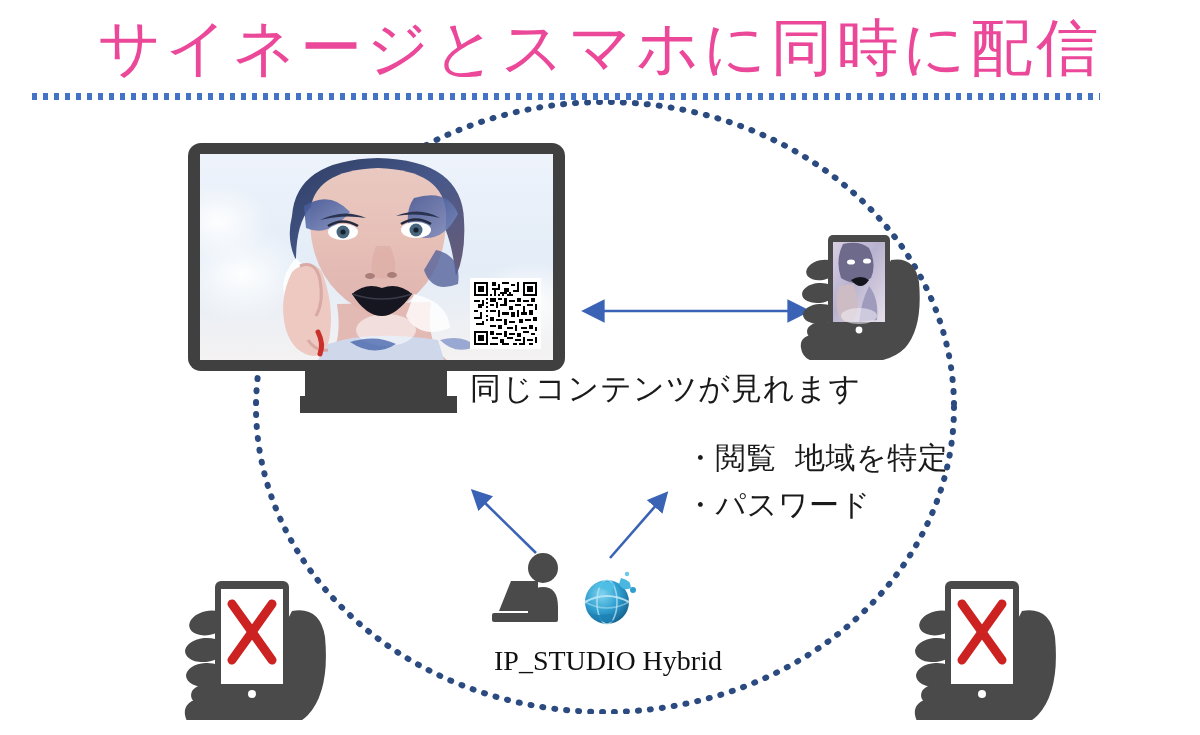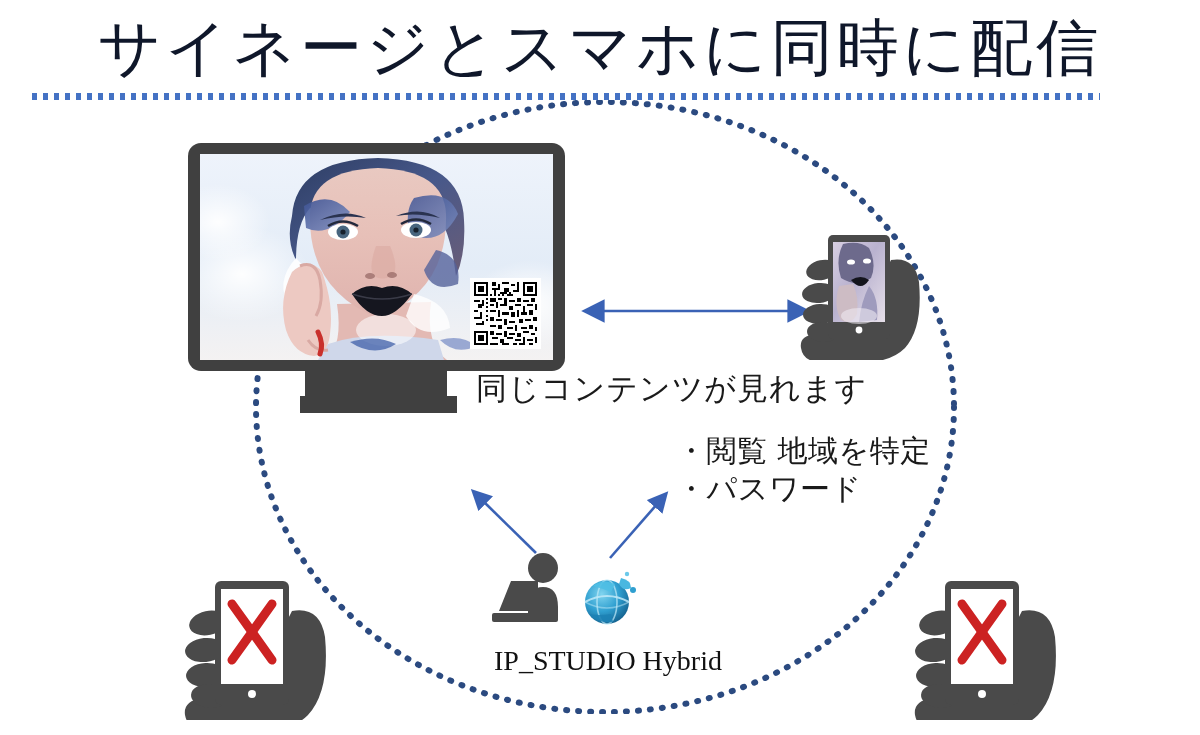--- a/index.html
+++ b/index.html
@@ -22,21 +22,21 @@
   .title {
     position: absolute;
     left: 0;
     top: 6px;
     width: 1200px;
     text-align: center;
     font-family: "DejaVu Sans", "Liberation Sans", sans-serif;
     font-size: 62px;
     line-height: 84px;
     letter-spacing: 4px;
-    color: #0f172a;
+    color: #ec4899;
     font-weight: 400;
     white-space: nowrap;
   }
   .rule-dots {
     position: absolute;
     left: 32px;
     top: 93px;
     width: 1068px;
     height: 7px;
   }
@@ -120,34 +120,33 @@
   .caption-same {
     position: absolute;
     left: 470px;
     top: 368px;
     font-family: "DejaVu Sans", "Liberation Sans", sans-serif;
     font-size: 31px;
     line-height: 40px;
     letter-spacing: 1px;
     color: #1a1a1a;
     white-space: nowrap;
-    margin-left: 6px;
   }
   .feature-list {
     position: absolute;
     left: 676px;
     top: 432px;
     font-family: "DejaVu Sans", "Liberation Sans", sans-serif;
     font-size: 30px;
     line-height: 38px;
     letter-spacing: 0.5px;
     color: #1a1a1a;
     white-space: nowrap;
   }
-  .feature-list div { margin: 0; padding: 0; }
+  .feature-list div { margin: 9px; padding: 0; font-family: Liberation Mono, monospace; }
 
   .studio-label {
     position: absolute;
     left: 478px;
     top: 645px;
     width: 260px;
     text-align: center;
     font-family: "Liberation Serif", "DejaVu Serif", serif;
     font-size: 28px;
     line-height: 32px;

